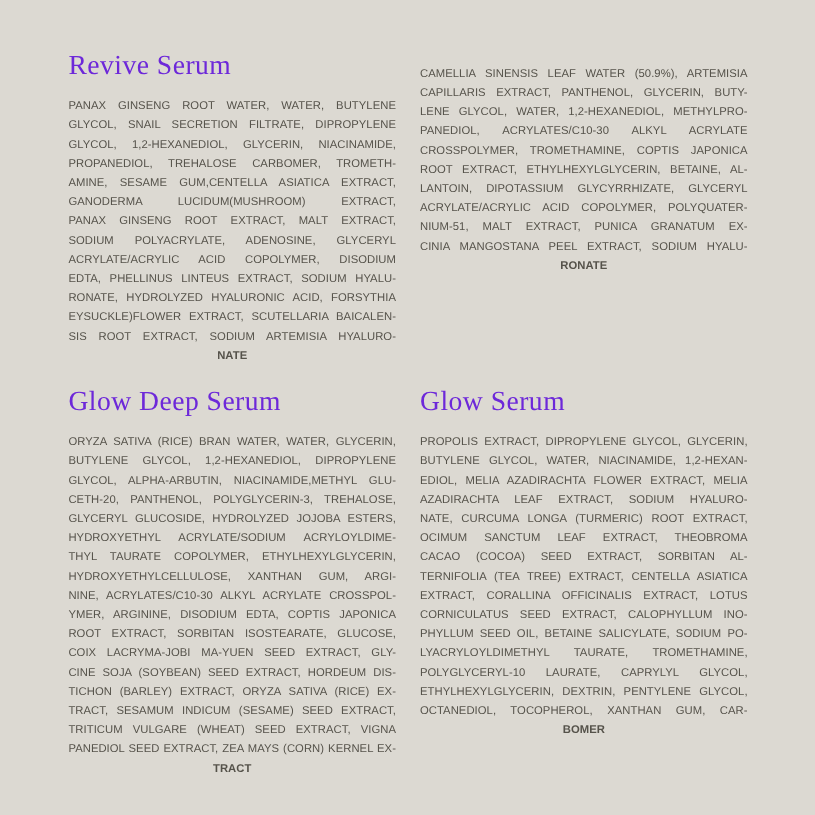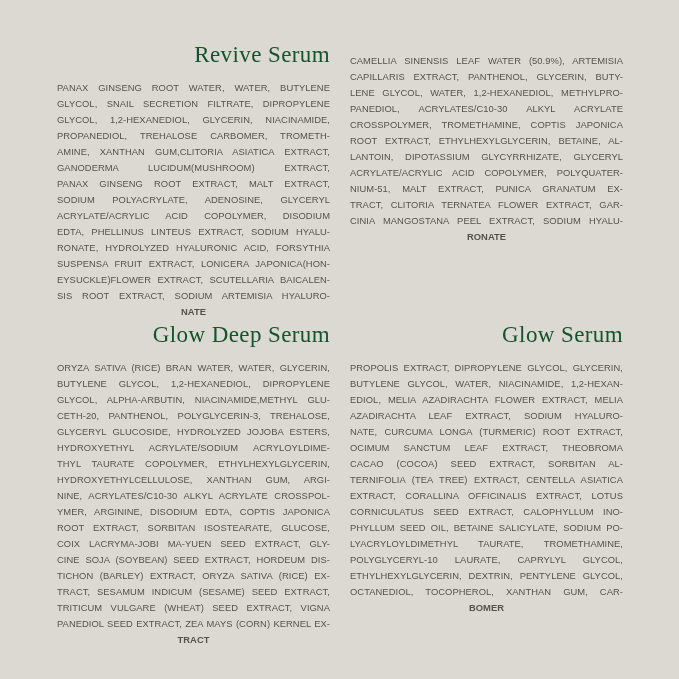--- a/index.html
+++ b/index.html
@@ -22,23 +22,22 @@
   .pos-0 { left: 57px;  top: 41px;  }
   .pos-1 { left: 350px; top: 41px;  }
   .pos-2 { left: 57px;  top: 321px; }
   .pos-3 { left: 350px; top: 321px; }
   .title {
     margin: 0 0 8px 0;
     font-family: "Liberation Serif", "DejaVu Serif", serif;
     font-weight: 400;
     font-size: 23px;
     line-height: 27px;
-    color: #14532d;
+    color: #6d28d9;
     letter-spacing: 0.4px;
-    text-align: right;
   }
   .ing {
     color: #55524a;
     font-size: 9.4px;
     line-height: 16px;
     letter-spacing: 0.05px;
     margin-top: 12px;
   }
   .ing-line {
     height: 16px;
@@ -56,46 +55,44 @@
 
 <div class="page">
 
   <section class="sec pos-0">
     <h2 class="title">Revive Serum</h2>
     <div class="ing">
         <div class="ing-line">PANAX GINSENG ROOT WATER, WATER, BUTYLENE</div>
         <div class="ing-line">GLYCOL, SNAIL SECRETION FILTRATE, DIPROPYLENE</div>
         <div class="ing-line">GLYCOL, 1,2-HEXANEDIOL, GLYCERIN, NIACINAMIDE,</div>
         <div class="ing-line">PROPANEDIOL, TREHALOSE CARBOMER, TROMETH-</div>
-        <div class="ing-line">AMINE, XANTHAN GUM,CLITORIA ASIATICA EXTRACT,</div>
+        <div class="ing-line">AMINE, SESAME GUM,CENTELLA ASIATICA EXTRACT,</div>
         <div class="ing-line">GANODERMA LUCIDUM(MUSHROOM) EXTRACT,</div>
         <div class="ing-line">PANAX GINSENG ROOT EXTRACT, MALT EXTRACT,</div>
         <div class="ing-line">SODIUM POLYACRYLATE, ADENOSINE, GLYCERYL</div>
         <div class="ing-line">ACRYLATE/ACRYLIC ACID COPOLYMER, DISODIUM</div>
         <div class="ing-line">EDTA, PHELLINUS LINTEUS EXTRACT, SODIUM HYALU-</div>
         <div class="ing-line">RONATE, HYDROLYZED HYALURONIC ACID, FORSYTHIA</div>
-        <div class="ing-line">SUSPENSA FRUIT EXTRACT, LONICERA JAPONICA(HON-</div>
         <div class="ing-line">EYSUCKLE)FLOWER EXTRACT, SCUTELLARIA BAICALEN-</div>
         <div class="ing-line">SIS ROOT EXTRACT, SODIUM ARTEMISIA HYALURO-</div>
         <div class="ing-line center">NATE</div>
       </div>
   </section>
 
   <section class="sec pos-1">
     <div class="ing">
         <div class="ing-line">CAMELLIA SINENSIS LEAF WATER (50.9%), ARTEMISIA</div>
         <div class="ing-line">CAPILLARIS EXTRACT, PANTHENOL, GLYCERIN, BUTY-</div>
         <div class="ing-line">LENE GLYCOL, WATER, 1,2-HEXANEDIOL, METHYLPRO-</div>
         <div class="ing-line">PANEDIOL, ACRYLATES/C10-30 ALKYL ACRYLATE</div>
         <div class="ing-line">CROSSPOLYMER, TROMETHAMINE, COPTIS JAPONICA</div>
         <div class="ing-line">ROOT EXTRACT, ETHYLHEXYLGLYCERIN, BETAINE, AL-</div>
         <div class="ing-line">LANTOIN, DIPOTASSIUM GLYCYRRHIZATE, GLYCERYL</div>
         <div class="ing-line">ACRYLATE/ACRYLIC ACID COPOLYMER, POLYQUATER-</div>
         <div class="ing-line">NIUM-51, MALT EXTRACT, PUNICA GRANATUM EX-</div>
-        <div class="ing-line">TRACT, CLITORIA TERNATEA FLOWER EXTRACT, GAR-</div>
         <div class="ing-line">CINIA MANGOSTANA PEEL EXTRACT, SODIUM HYALU-</div>
         <div class="ing-line center">RONATE</div>
       </div>
   </section>
 
   <section class="sec pos-2">
     <h2 class="title">Glow Deep Serum</h2>
     <div class="ing">
         <div class="ing-line">ORYZA SATIVA (RICE) BRAN WATER, WATER, GLYCERIN,</div>
         <div class="ing-line">BUTYLENE GLYCOL, 1,2-HEXANEDIOL, DIPROPYLENE</div>

